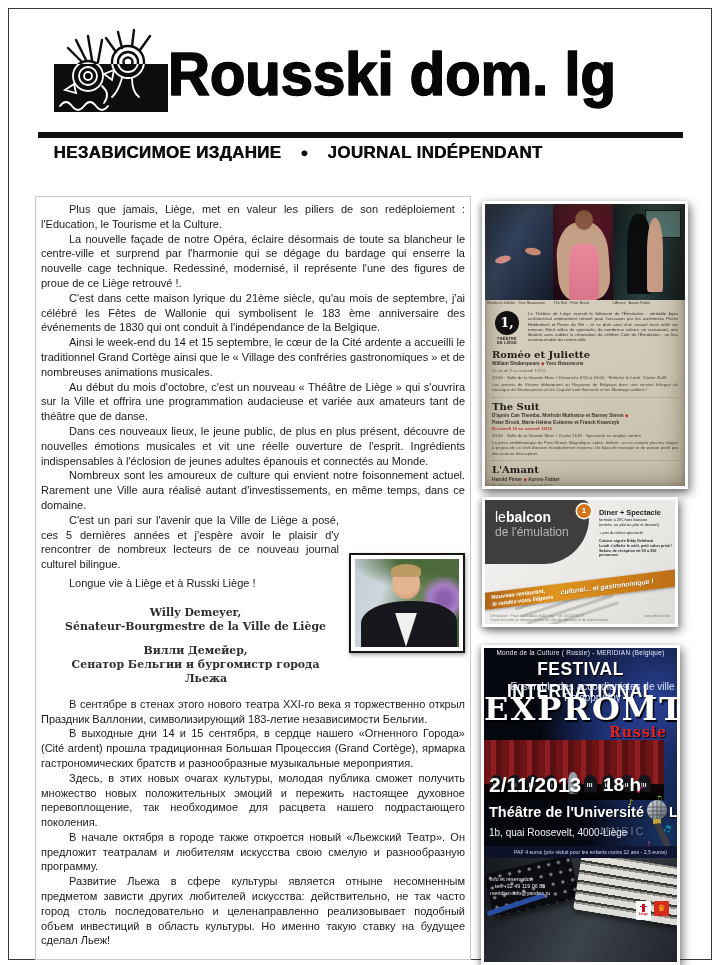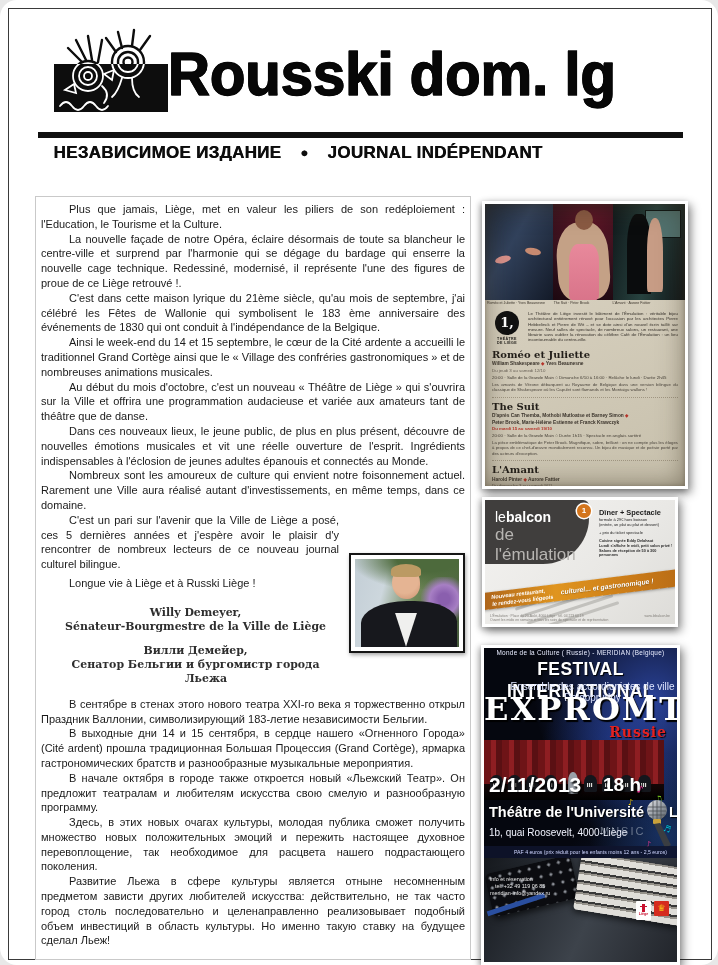--- a/index.html
+++ b/index.html
@@ -1,17 +1,17 @@
 <!DOCTYPE html>
 <html><head>
 <meta charset="utf-8">
 <style>
   html,body{margin:0;padding:0;background:#e8e8e8;}
   .page{position:relative;width:718px;height:965px;background:#ffffff;margin:0 auto;
-        font-family:"Liberation Sans",sans-serif;color:#1a1a1a;overflow:hidden;border-radius:17px;}
+        font-family:"Liberation Sans",sans-serif;color:#1a1a1a;overflow:hidden;}
   .page-border{position:absolute;left:8px;top:8px;right:6px;bottom:5px;border:1px solid #3a3a3a;pointer-events:none;}
 
   
   .logo-art{position:absolute;left:52px;top:26px;width:118px;height:88px;}
   .masthead-title{position:absolute;left:168px;top:40px;font-weight:bold;font-size:58px;line-height:64px;
       letter-spacing:0px;color:#070707;-webkit-text-stroke:1.2px #070707;
       text-shadow:0.7px 0 #070707,-0.7px 0 #070707,0 0.7px #070707;transform:scaleY(1.05);transform-origin:top left;white-space:nowrap;}
   .infoline{position:absolute;left:40px;top:116px;width:650px;font-size:9px;font-weight:bold;white-space:nowrap;color:#171717;}
   .infoline .sp1{margin-left:26px;}
   .infoline .sp2{margin-left:14px;}
@@ -83,21 +83,21 @@
 
   
   .p2{left:482px;top:497px;width:196px;height:130px;}
   .p2 .poster-in{background:linear-gradient(135deg,#f4f3f1 0%,#e9e8e5 60%,#dddcd8 100%);}
   .p2-fork{position:absolute;left:28px;bottom:2px;width:120px;height:34px;}
   .p2-fork i{position:absolute;display:block;width:90px;height:2.5px;background:#c2c1bd;border-radius:2px;transform:rotate(-18deg);}
   .p2-blob{position:absolute;left:0;top:0;width:104px;height:64px;background:#403e3d;border-radius:0 6px 46px 0;
       padding:8px 0 0 10px;box-sizing:border-box;}
   .p2-le{font-size:14px;color:#fff;}
   .p2-balcon{font-size:14px;font-weight:bold;color:#fff;}
-  .p2-sub{font-size:17px;color:#b7b5b2;margin-top:-1px;}
+  .p2-sub{font-size:12px;color:#b7b5b2;margin-top:-1px;}
   .p2-badge{position:absolute;left:92px;top:4px;width:14px;height:14px;border-radius:50%;background:#d4751c;
       color:#fff;font-weight:bold;font-size:8px;line-height:14px;text-align:center;box-shadow:0 0 0 1.5px #fff;}
   .p2-offer{position:absolute;left:114px;top:9px;width:76px;color:#1c1c1c;}
   .p2-offer-title{font-size:7.4px;font-weight:bold;line-height:8px;}
   .p2-l{font-size:4px;line-height:5px;}
   .p2-c{font-size:3.8px;line-height:4.8px;font-weight:bold;color:#2a2a2a;}
   .p2-ribbon{position:absolute;left:-10px;top:80px;width:230px;height:17px;transform:rotate(-7deg);
       background:linear-gradient(90deg,#a85f1a 0%,#e0951f 35%,#c97a18 70%,#b06514 100%);
       display:flex;align-items:center;box-shadow:0 1px 3px rgba(0,0,0,.35);}
   .p2-rib-left{font-style:italic;font-weight:bold;color:#fff;font-size:5.6px;line-height:6.2px;margin-left:16px;white-space:nowrap;}
@@ -231,22 +231,22 @@
       <div>Willy Demeyer,</div>
       <div>Sénateur-Bourgmestre de la Ville de Liège</div>
       <div class="gap"></div>
       <div>Вилли Демейер,</div>
       <div>Сенатор Бельгии и бургомистр города Льежа</div>
     </div>
 
     <div class="ru-block">
       <p>В сентябре в стенах этого нового театра XXI-го века я торжественно открыл Праздник Валлонии, символизирующий 183-летие независимости Бельгии.</p>
       <p>В выходные дни 14 и 15 сентября, в сердце нашего «Огненного Города» (Cité ardent) прошла традиционная Большая Процессия (Grand Cortège), ярмарка гастрономических братств и разнообразные музыкальные мероприятия.</p>
+      <p>Здесь, в этих новых очагах культуры, молодая публика сможет получить множество новых положительных эмоций и пережить настоящее духовное перевоплощение, так необходимое для расцвета нашего подрастающего поколения.</p>
       <p>В начале октября в городе также откроется новый «Льежский Театр». Он предложит театралам и любителям искусства свою смелую и разнообразную программу.</p>
-      <p>Здесь, в этих новых очагах культуры, молодая публика сможет получить множество новых положительных эмоций и пережить настоящее духовное перевоплощение, так необходимое для расцвета нашего подрастающего поколения.</p>
       <p>Развитие Льежа в сфере культуры является отныне несомненным предметом зависти других любителей искусства: действительно, не так часто город столь последовательно и целенаправленно реализовывает подобный объем инвестиций в область культуры. Но именно такую ставку на будущее сделал Льеж!</p>
 
     </div>
   </div>
 
   <div class="poster p1">
     <div class="poster-in">
       <div class="p1-photos">
         <div class="p1-ph p1-ph1">
           <span class="fig" style="left:10px;top:52px;transform:rotate(-14deg);"></span>

